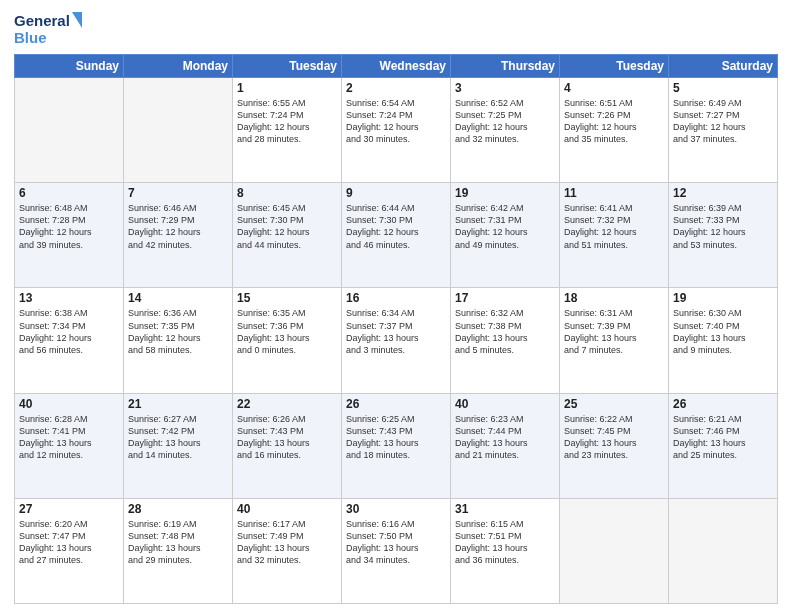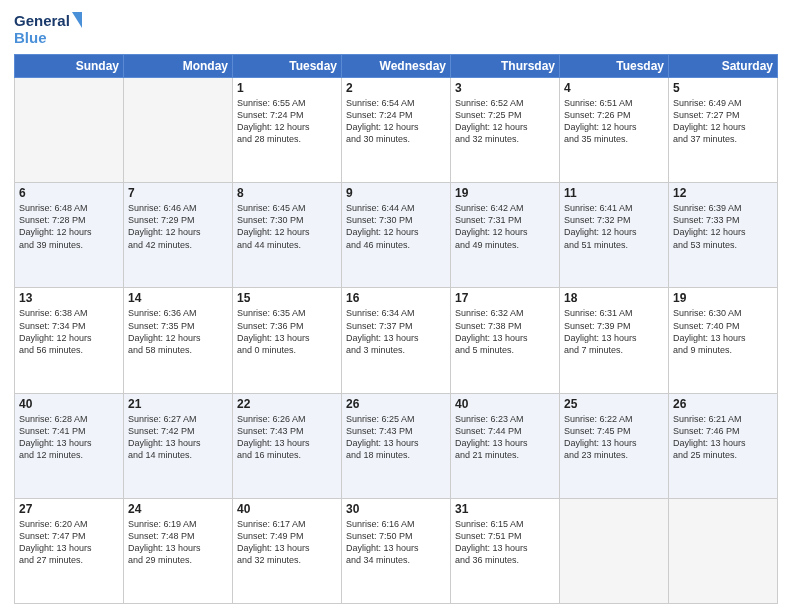--- a/index.html
+++ b/index.html
@@ -230,21 +230,21 @@
             <span class="day-num">26</span>
             <div class="day-info">Sunrise: 6:21 AM<br>Sunset: 7:46 PM<br>Daylight: 13 hours<br>and 25 minutes.</div>
           </td>
         </tr>
         <tr>
           <td>
             <span class="day-num">27</span>
             <div class="day-info">Sunrise: 6:20 AM<br>Sunset: 7:47 PM<br>Daylight: 13 hours<br>and 27 minutes.</div>
           </td>
           <td>
-            <span class="day-num">24</span>
+            <span class="day-num">28</span>
             <div class="day-info">Sunrise: 6:19 AM<br>Sunset: 7:48 PM<br>Daylight: 13 hours<br>and 29 minutes.</div>
           </td>
           <td>
             <span class="day-num">40</span>
             <div class="day-info">Sunrise: 6:17 AM<br>Sunset: 7:49 PM<br>Daylight: 13 hours<br>and 32 minutes.</div>
           </td>
           <td>
             <span class="day-num">30</span>
             <div class="day-info">Sunrise: 6:16 AM<br>Sunset: 7:50 PM<br>Daylight: 13 hours<br>and 34 minutes.</div>
           </td>

